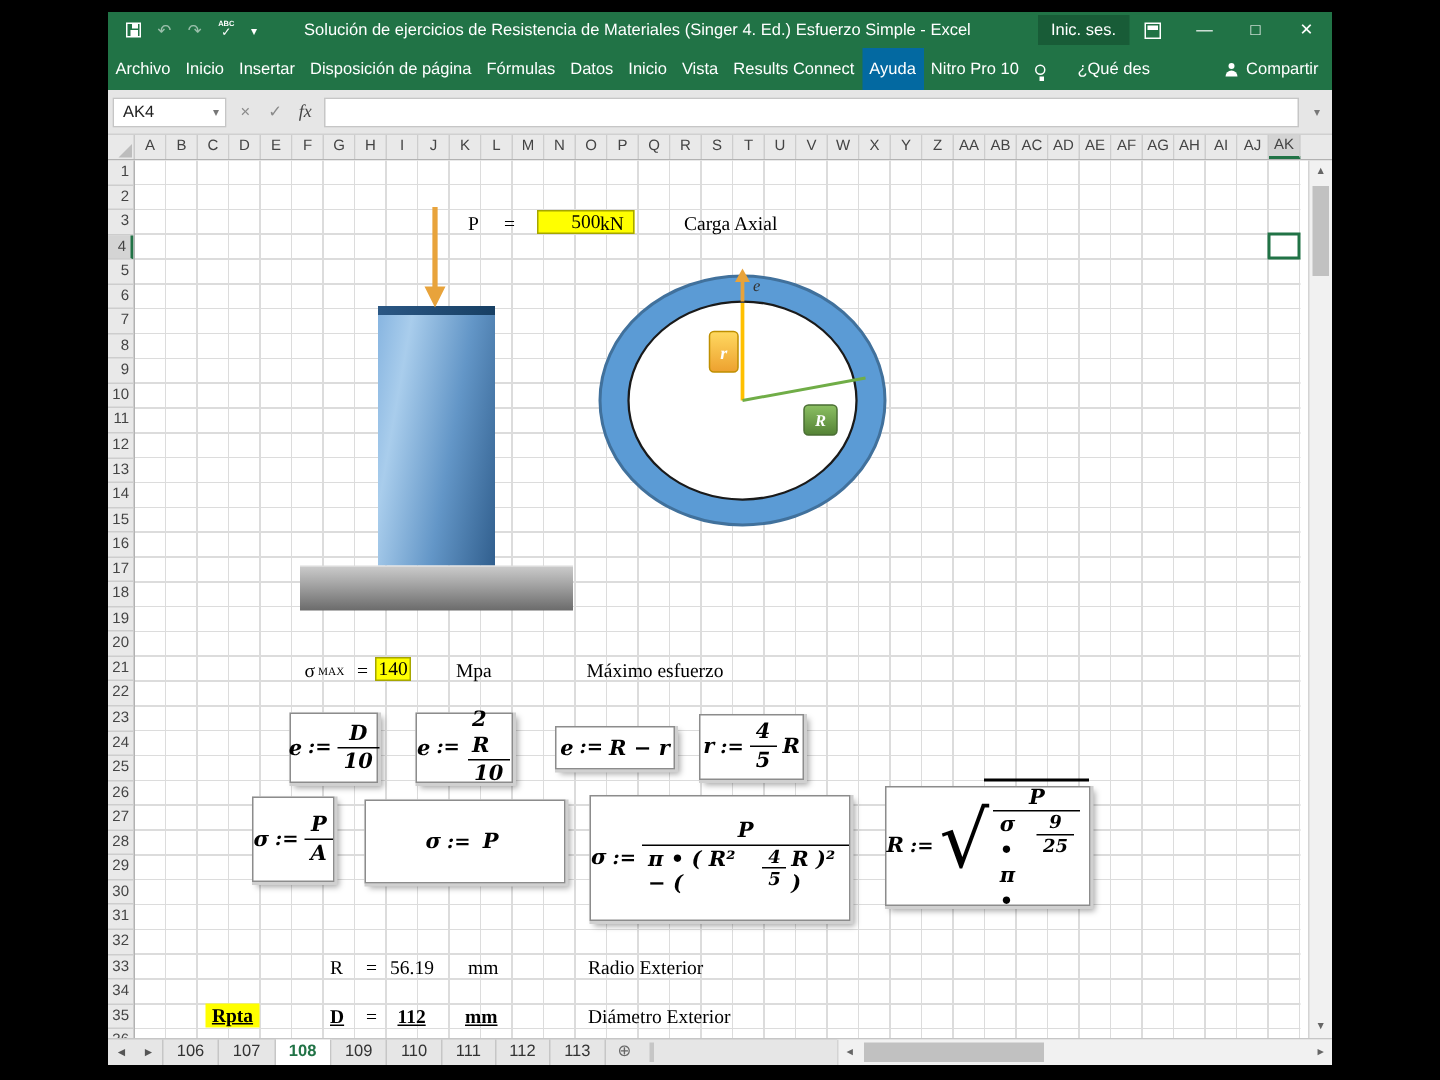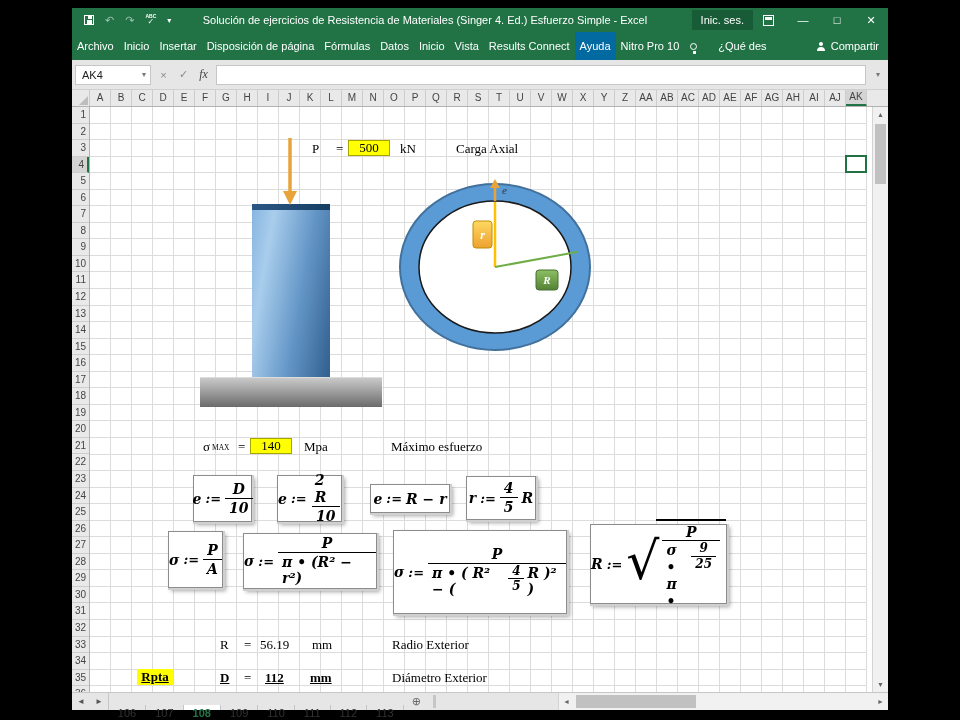--- a/index.html
+++ b/index.html
@@ -78,21 +78,21 @@
   .vscroll { width:16px; flex:none; background:#f1f1f1; border-left:1px solid #d4d4d4; position:relative; }
   .sarrow { display:block; text-align:center; font-size:7px; color:#666; line-height:15px; }
   .vthumb { position:absolute; left:2px; right:2px; top:17px; height:60px; background:#c1c1c1; }
   .sarrow.bottom { position:absolute; bottom:0; left:0; right:0; }
 
   
   .tabbar { height:18px; flex:none; background:#e6e6e6; border-top:1px solid #c6c6c6;
     display:flex; align-items:stretch; font-size:11px; }
   .tnav { line-height:17px; color:#555; font-size:8px; padding:0 5px; }
   .stabs { display:flex; border-left:1px solid #c6c6c6; }
-  .stab { padding:0 9px; line-height:17px; border-right:1px solid #c6c6c6; color:#333;margin-top:12px; }
+  .stab { padding:0 9px; line-height:17px; border-right:1px solid #c6c6c6; color:#333; }
   .stab.active { background:#fff; color:#217346; font-weight:bold; }
   .addsheet { line-height:17px; color:#666; font-size:11px; padding:0 8px; }
   .splitter { width:3px; background:#c6c6c6; margin:2px 0 2px 4px; }
   .hscroll { margin-left:auto; display:flex; align-items:center; width:330px;
     background:#f1f1f1; border-left:1px solid #d4d4d4; }
   .hs-arrow { font-size:7px; color:#666; padding:0 4px; }
   .htrack { flex:1; height:17px; position:relative; }
   .hthumb { position:absolute; left:2px; top:2px; bottom:2px; width:120px; background:#c1c1c1; }
 
   
@@ -314,30 +314,30 @@
         <text x="86.5" y="61" text-anchor="middle" class="dia-lbl" font-size="12">r</text>
         <rect x="140" y="92" width="22" height="20" rx="3" fill="url(#gg)" stroke="#4a6e33"></rect>
         <text x="151" y="106" text-anchor="middle" class="dia-lbl" font-size="11">R</text>
       </svg>
 
       <div class="selbox"></div>
 
       <div class="cline" style="top:33px">
         <span class="ci" style="left:222px">P</span>
         <span class="ci" style="left:246px">=</span>
-        <span class="ci vbox" style="left:258px;width:42px">500</span>
+        <span class="ci vbox" style="left:268px;width:65px">500</span>
         <span class="ci" style="left:310px">kN</span>
         <span class="ci" style="left:366px">Carga Axial</span>
       </div>
 
       <div class="cline" style="top:331px">
         <span class="ci" style="left:113px">σ</span>
         <span class="ci subsm" style="left:122px">MAX</span>
         <span class="ci" style="left:148px">=</span>
-        <span class="ci vbox" style="left:160px;width:42px">140</span>
+        <span class="ci vbox" style="left:160px;width:24px">140</span>
         <span class="ci" style="left:214px">Mpa</span>
         <span class="ci" style="left:301px">Máximo esfuerzo</span>
       </div>
 
       <div class="fbox" style="left:103px;top:368px;width:59px;height:47px">
         <span>e</span>
         <span class="asg">:=</span>
         <span class="frac">
             <span class="fr-num">D</span>
             <span class="fr-den">10</span>
@@ -376,21 +376,20 @@
             <span class="fr-num">P</span>
             <span class="fr-den">A</span>
           </span>
       </div>
 
       <div class="fbox" style="left:153px;top:426px;width:134px;height:56px">
         <span>σ</span>
         <span class="asg">:=</span>
         <span class="frac">
             <span class="fr-num">P</span>
-            <span class="fr-den">π • (R² − r²)</span>
           </span>
       </div>
 
       <div class="fbox" style="left:303px;top:423px;width:174px;height:84px">
         <span>σ</span>
         <span class="asg">:=</span>
         <span class="frac">
           <span class="fr-num">P</span>
           <span class="fr-den denrow">
             <span>π • ( R² − (</span>

